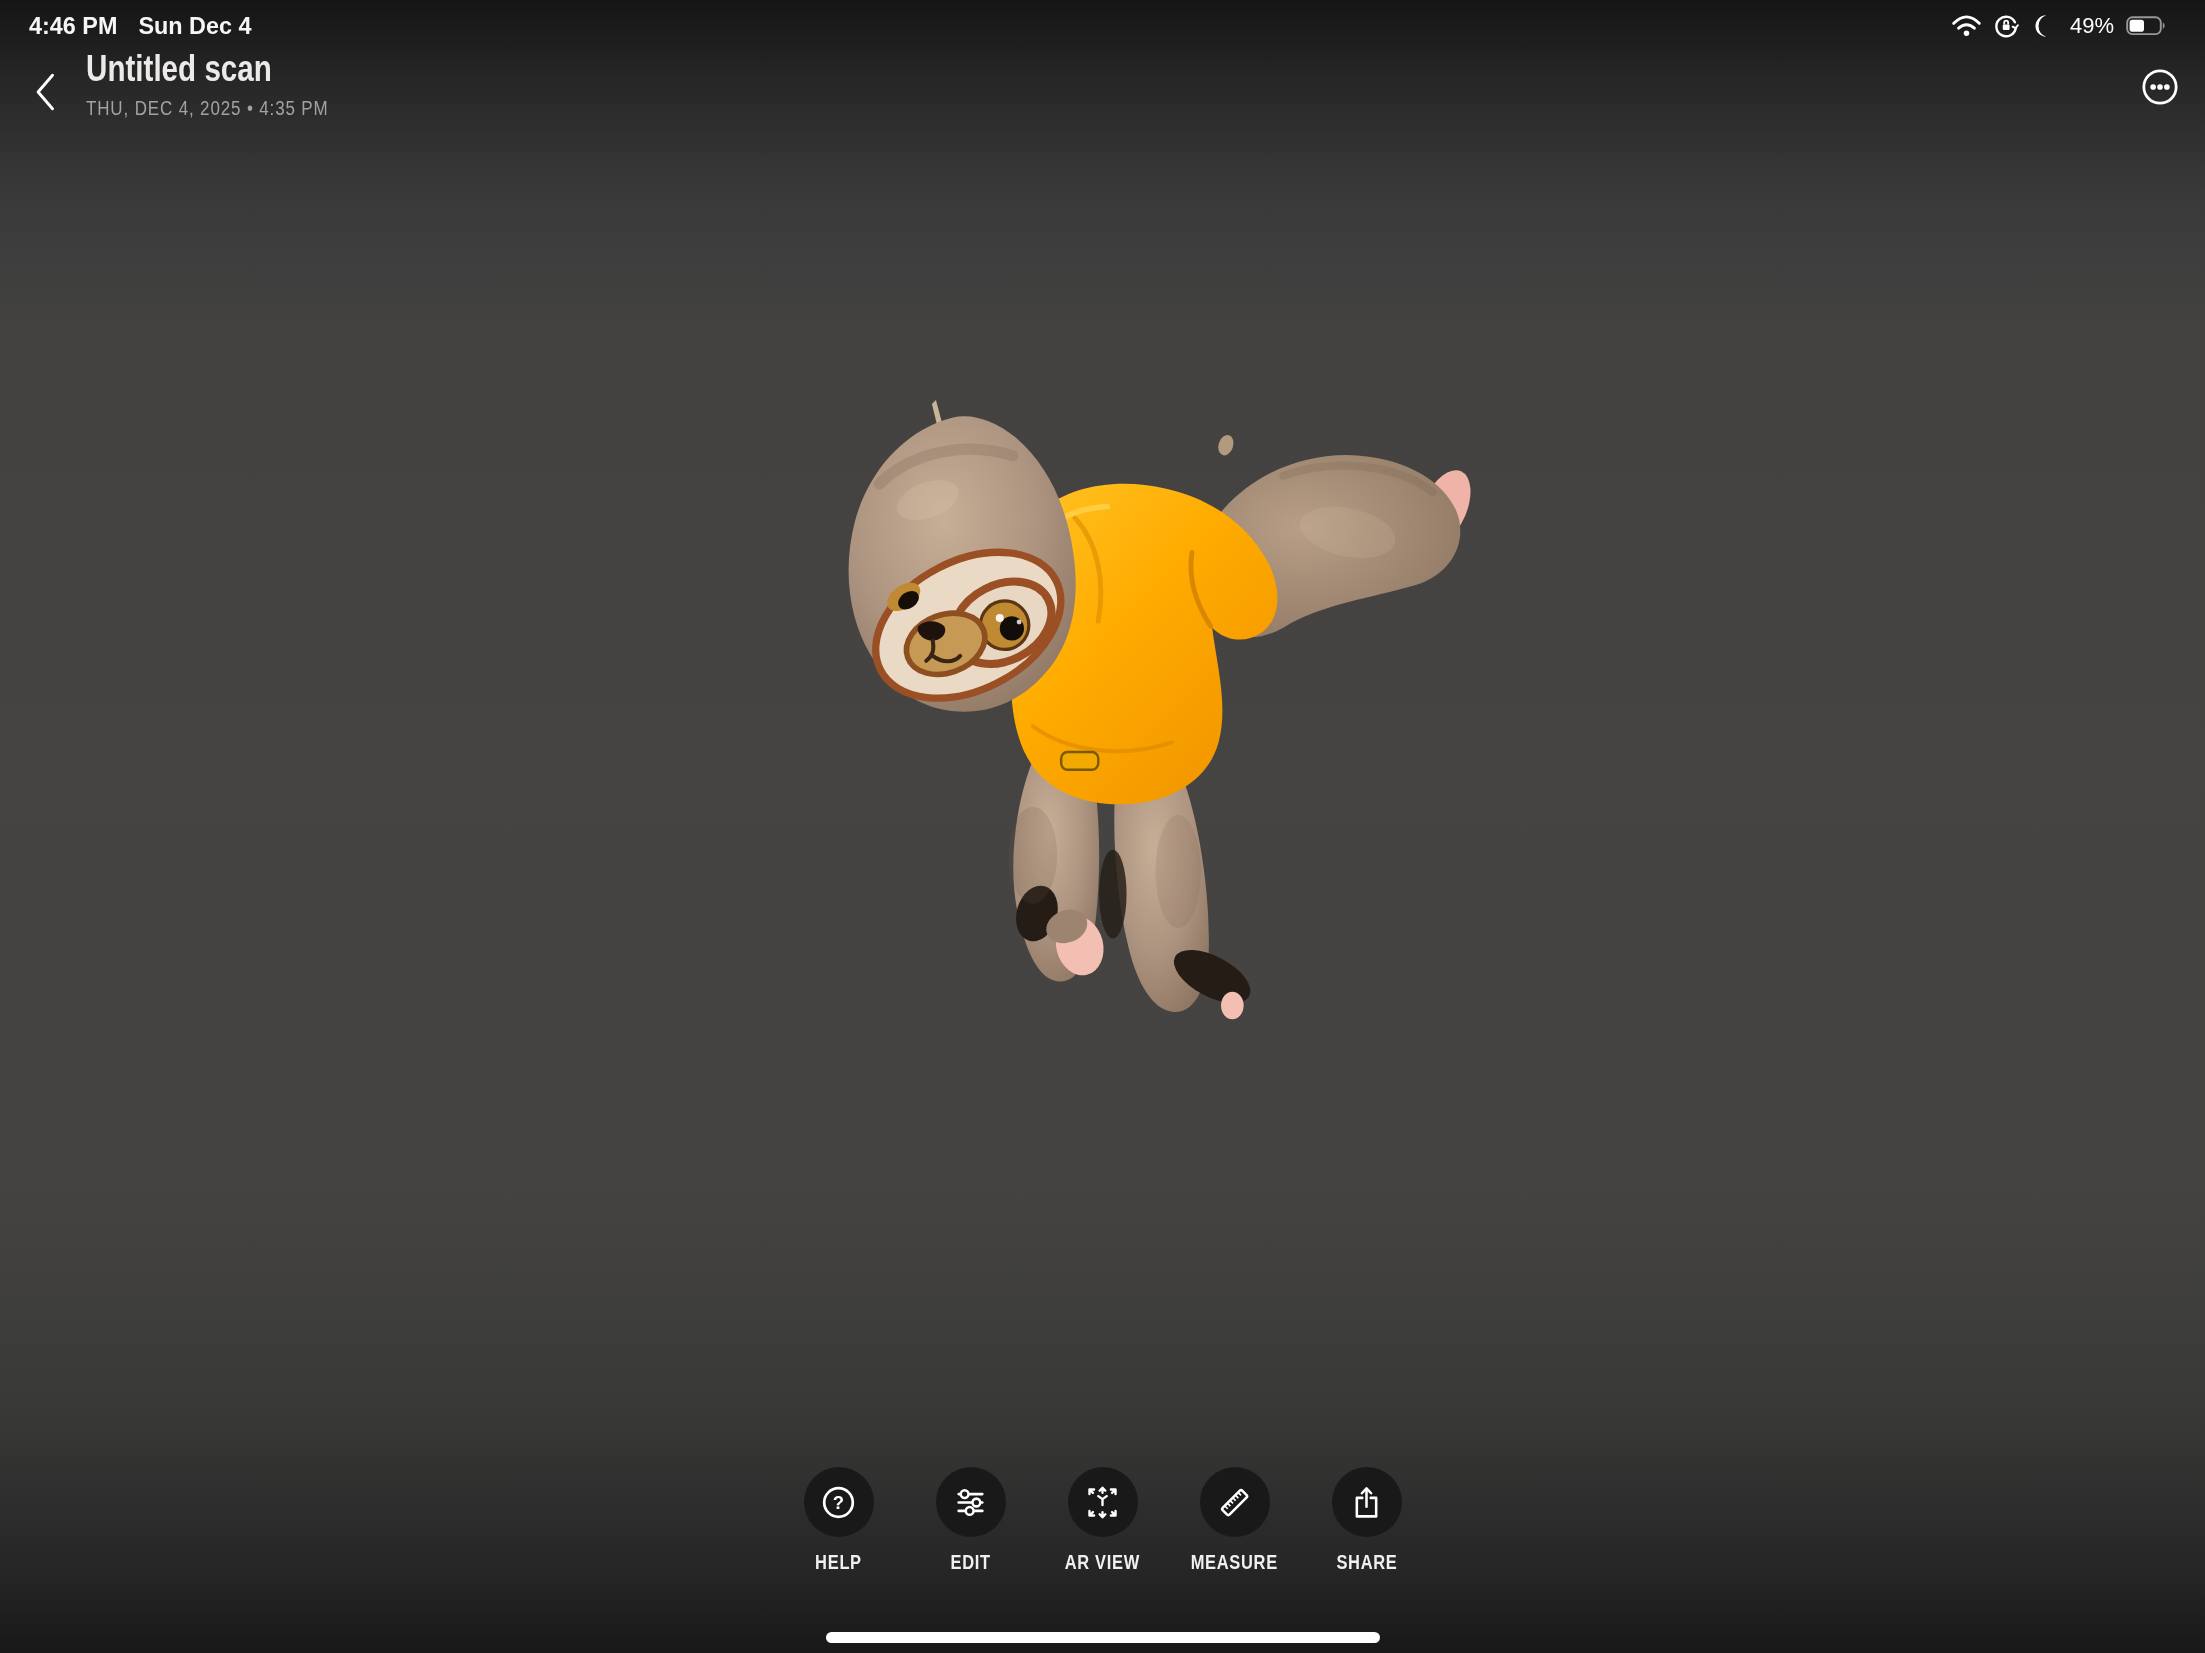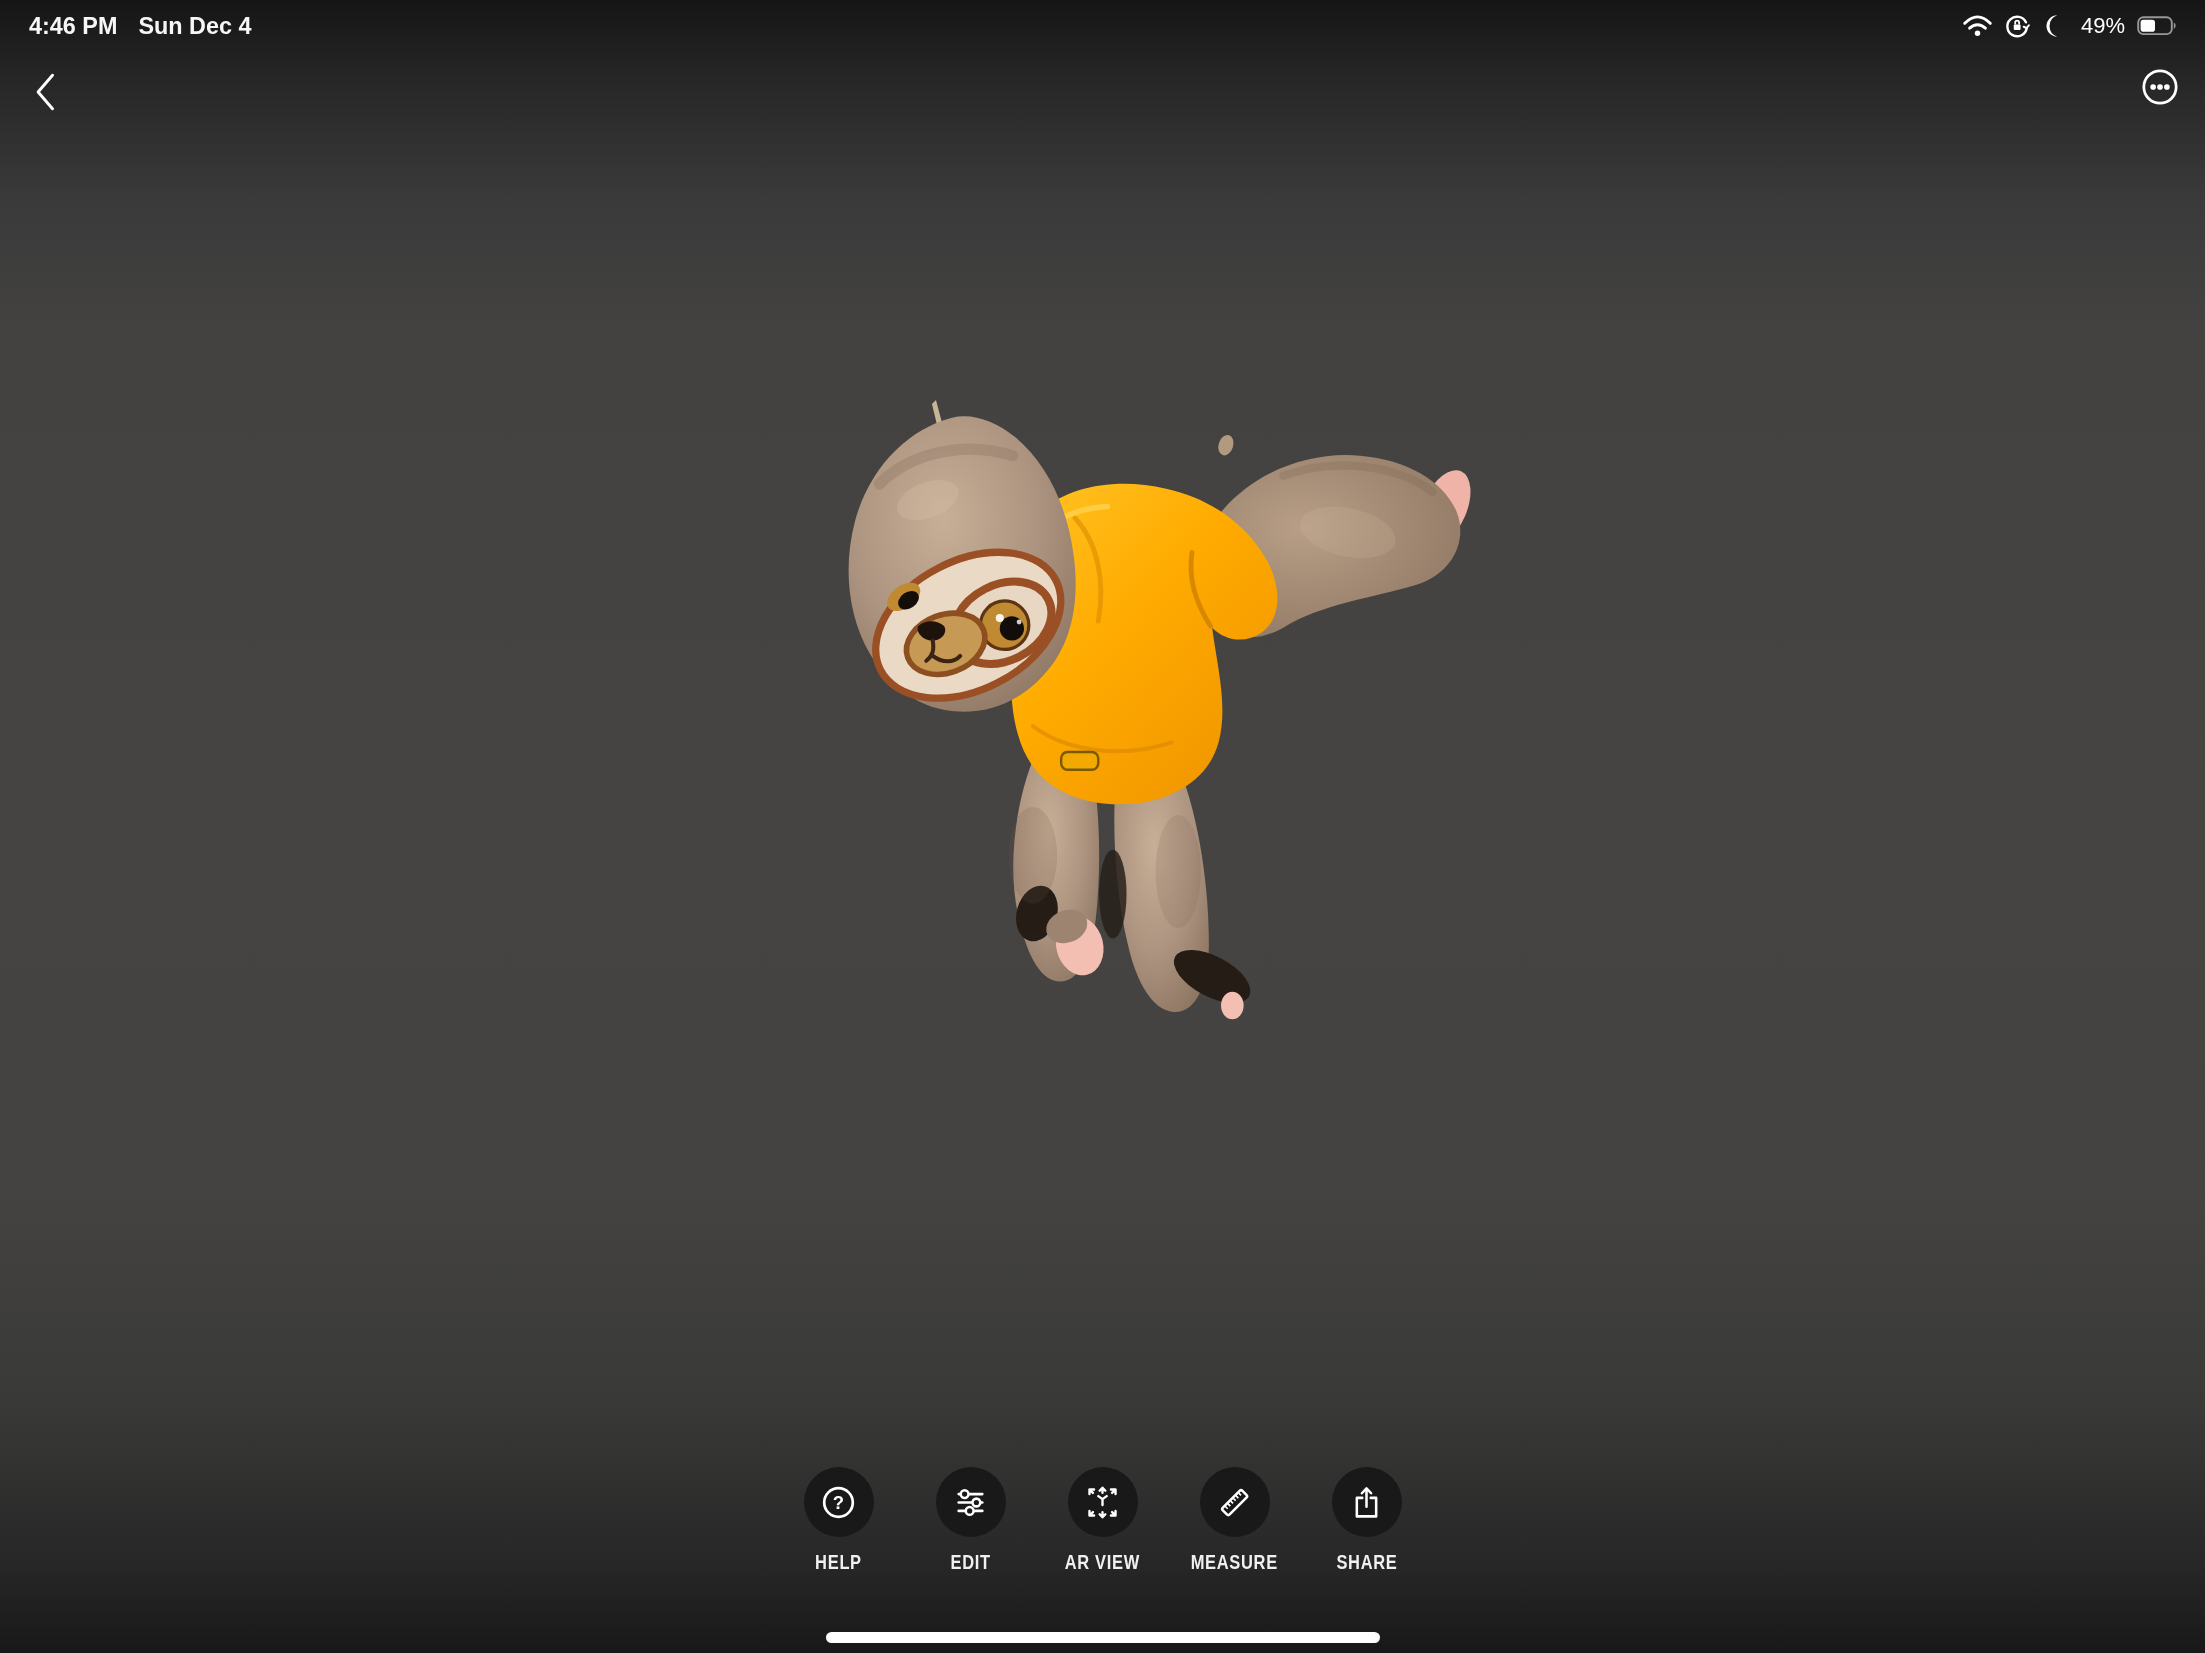--- a/index.html
+++ b/index.html
@@ -6,21 +6,21 @@
   .screen{
     position:relative;width:2205px;height:1653px;overflow:hidden;
     font-family:"Liberation Sans",sans-serif;color:#f2f2f2;
     background:linear-gradient(180deg,
       #151515 0%, #272727 5%, #3a3a3a 12%, #434241 20%,
       #454443 45%, #444342 72%, #393938 85%, #262626 95%, #181818 100%);
     -webkit-user-select:none;user-select:none;
   }
   svg{display:block;}
   
-  .statusbar{position:absolute;top:0;left:0;right:0;height:44px;
+  .statusbar{position:absolute;top:0;left:0;right:11px;height:44px;
     display:flex;justify-content:space-between;align-items:center;
     padding:8px 28px 0 29px;box-sizing:border-box;}
   .sb-left{display:flex;align-items:baseline;gap:21px;font-size:23.4px;font-weight:600;color:#f6f6f6;}
   .sb-right{display:flex;align-items:center;gap:12px;font-size:22px;color:#fff;}
   .sb-right .pct{font-weight:400;margin-left:3.2px;}
   
   .back-btn{position:absolute;left:31px;top:69px;background:none;border:none;padding:3.2px;cursor:pointer;}
   .title-block{position:absolute;left:86px;top:48px;}
   .title{font-size:37px;font-weight:700;color:#eceae8;transform:scaleX(0.80);transform-origin:left center;white-space:nowrap;}
   .subtitle{margin-top:7.3px;font-size:20px;font-weight:500;color:#a2a2a2;letter-spacing:1px;
@@ -71,20 +71,24 @@
         <path d="M46 8 a4.6 4.6 0 0 1 0 8 Z" fill="rgba(255,255,255,0.55)"></path>
       </svg>
     </div>
   </div>
 
   <button class="back-btn">
     <svg width="22.6" height="40" viewBox="0 0 28 50">
       <polyline points="23,4 5,25 23,46" fill="none" stroke="#fff" stroke-width="3.6" stroke-linecap="round" stroke-linejoin="round"></polyline>
     </svg>
   </button>
+  <div class="title-block">
+    <div class="title">Untitled scan</div>
+    <div class="subtitle">THU, DEC 4, 2025 • 4:35 PM</div>
+  </div>
   <button class="more-btn">
     <svg width="38" height="38" viewBox="0 0 47 47">
       <circle cx="23.5" cy="23.5" r="20" fill="none" stroke="#fff" stroke-width="3.4"></circle>
       <circle cx="15" cy="23.5" r="3.5" fill="#fff"></circle>
       <circle cx="23.5" cy="23.5" r="3.5" fill="#fff"></circle>
       <circle cx="32" cy="23.5" r="3.5" fill="#fff"></circle>
     </svg>
   </button>
 
   <svg class="model" viewBox="0 0 800 800">

